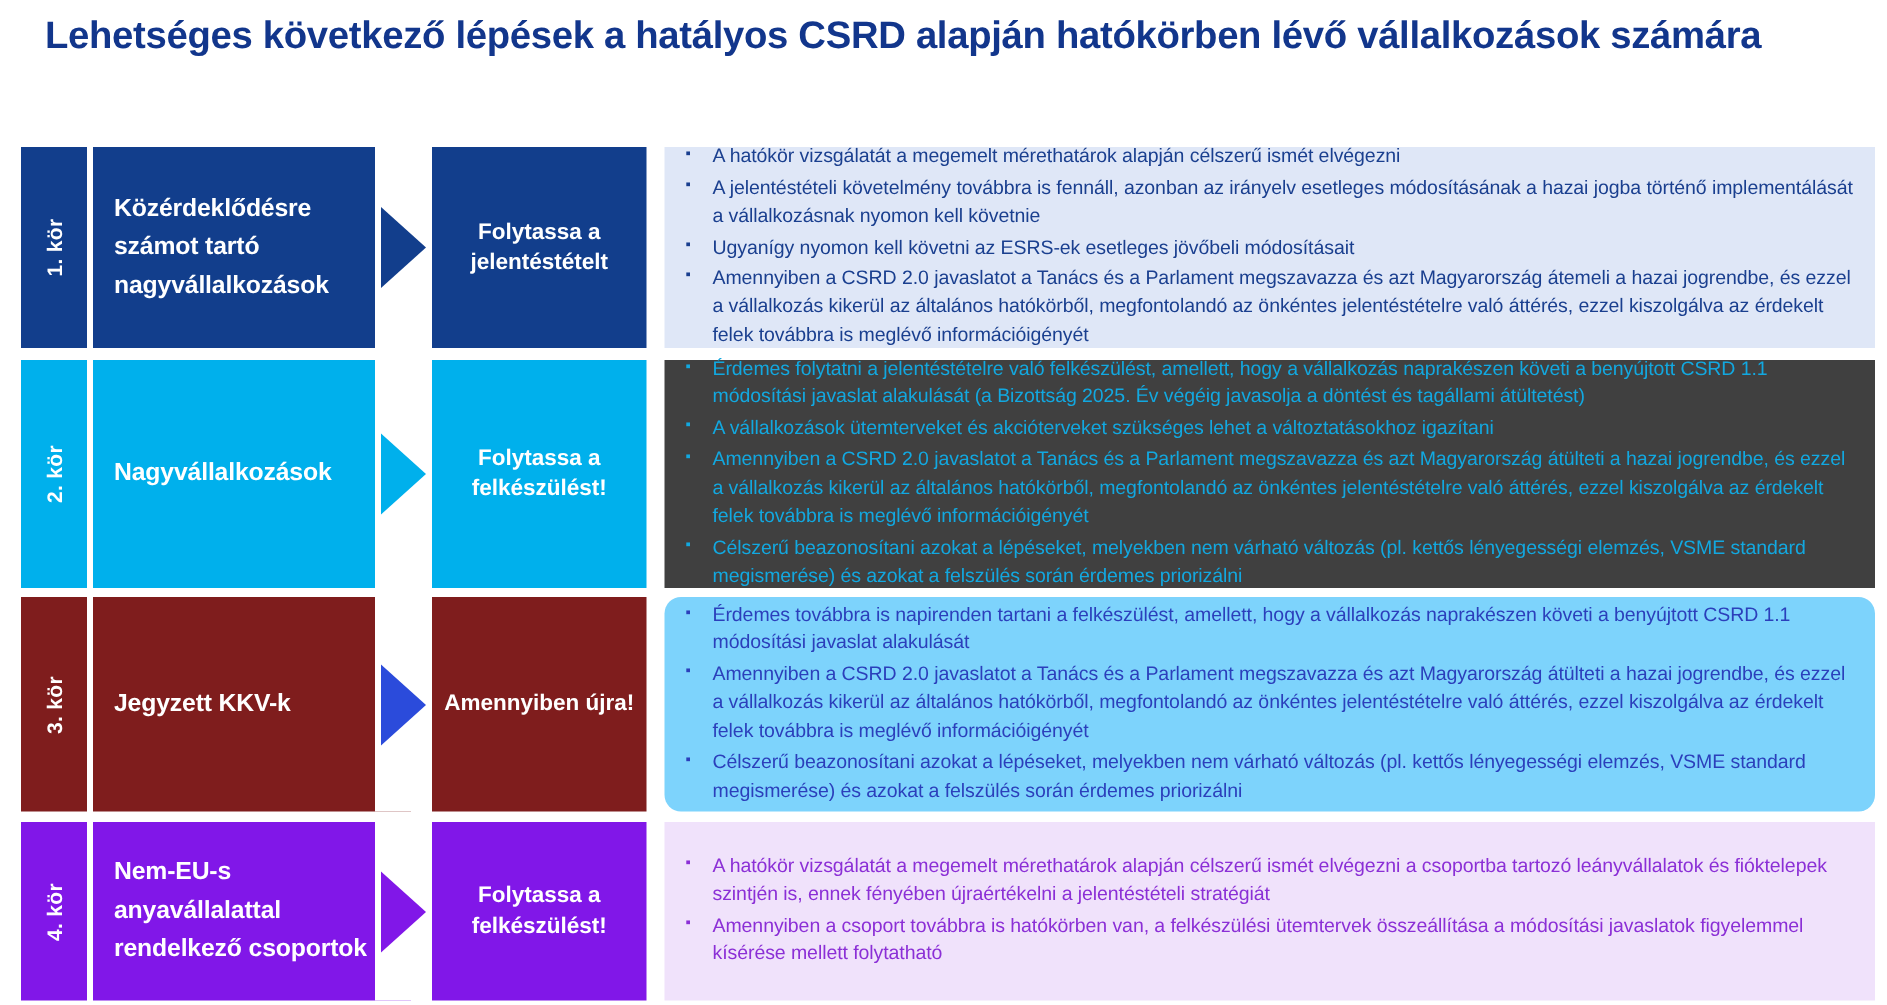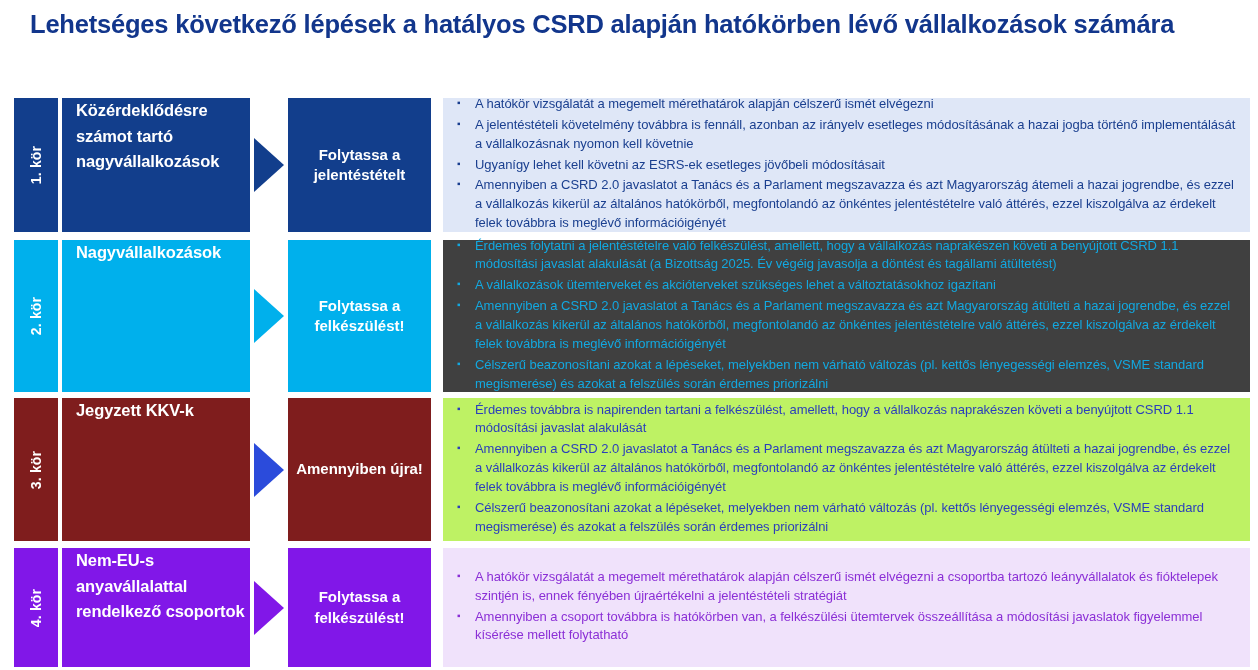--- a/index.html
+++ b/index.html
@@ -55,21 +55,21 @@
     letter-spacing: 0.2px;
   }
 
   .main-box {
     position: absolute;
     left: 62px;
     top: 0;
     width: 212px;
     bottom: 0;
     display: flex;
-    align-items: flex-start;
+    align-items: center;
     box-sizing: border-box;
     padding: 0 14px;
   }
   .main-box span {
     color: #ffffff;
     font-size: 16.5px;
     font-weight: bold;
     line-height: 1.55;
     letter-spacing: -0.1px;
   }
@@ -160,21 +160,21 @@
   #row-2 { top: 240px; height: 152px; }
   #row-2 .kor-label, #row-2 .main-box, #row-2 .action-box { background: #00b0ec; }
   #row-2 .arrow-tri { border-left-color: #00b0ec; }
   #row-2 .bullets-panel { background: #404040; justify-content: center; }
   #row-2 .bullets-panel li, #row-2 .bullets-panel li::before { color: #12a8e0; }
 
   
   #row-3 { top: 398px; height: 143px; }
   #row-3 .kor-label, #row-3 .main-box, #row-3 .action-box { background: #7f1d1d; }
   #row-3 .arrow-tri { border-left-color: #2b4bdb; }
-  #row-3 .bullets-panel { background: #bef264; }
+  #row-3 .bullets-panel { background: #7dd3fc; border-radius: 11px; }
   #row-3 .bullets-panel li, #row-3 .bullets-panel li::before { color: #2b3fbb; }
 
   
   #row-4 { top: 548px; height: 119px; }
   #row-4 .kor-label, #row-4 .main-box, #row-4 .action-box { background: #8117e8; }
   #row-4 .arrow-tri { border-left-color: #8117e8; }
   #row-4 .bullets-panel { background: #f0e2fb; }
   #row-4 .bullets-panel li, #row-4 .bullets-panel li::before { color: #8b2fd6; }
 </style>
 </head>
@@ -192,21 +192,21 @@
   <div class="arrow-zone">
     <div class="arrow-tri"></div>
   </div>
   <div class="action-box">
     <span>Folytassa a jelentéstételt</span>
   </div>
   <div class="bullets-panel">
     <ul>
       <li>A hatókör vizsgálatát a megemelt mérethatárok alapján célszerű ismét elvégezni</li>
       <li>A jelentéstételi követelmény továbbra is fennáll, azonban az irányelv esetleges módosításának a hazai jogba történő implementálását a vállalkozásnak nyomon kell követnie</li>
-      <li>Ugyanígy lehet kell követni az ESRS-ek esetleges jövőbeli módosításait</li>
+      <li>Ugyanígy nyomon kell követni az ESRS-ek esetleges jövőbeli módosításait</li>
       <li>Amennyiben a CSRD 2.0 javaslatot a Tanács és a Parlament megszavazza és azt Magyarország átemeli a hazai jogrendbe, és ezzel a vállalkozás kikerül az általános hatókörből, megfontolandó az önkéntes jelentéstételre való áttérés, ezzel kiszolgálva az érdekelt felek továbbra is meglévő információigényét</li>
     </ul>
   </div>
 </div>
 
 <div class="row" id="row-2">
   <div class="kor-label">
     <span>2. kör</span>
   </div>
   <div class="main-box">

